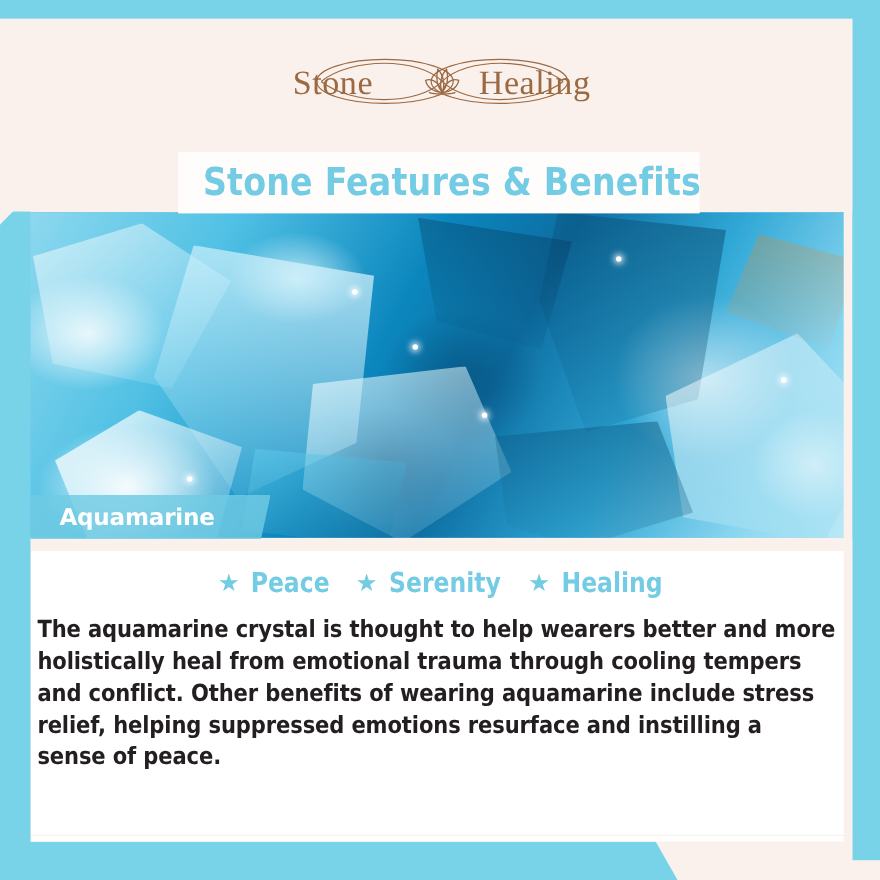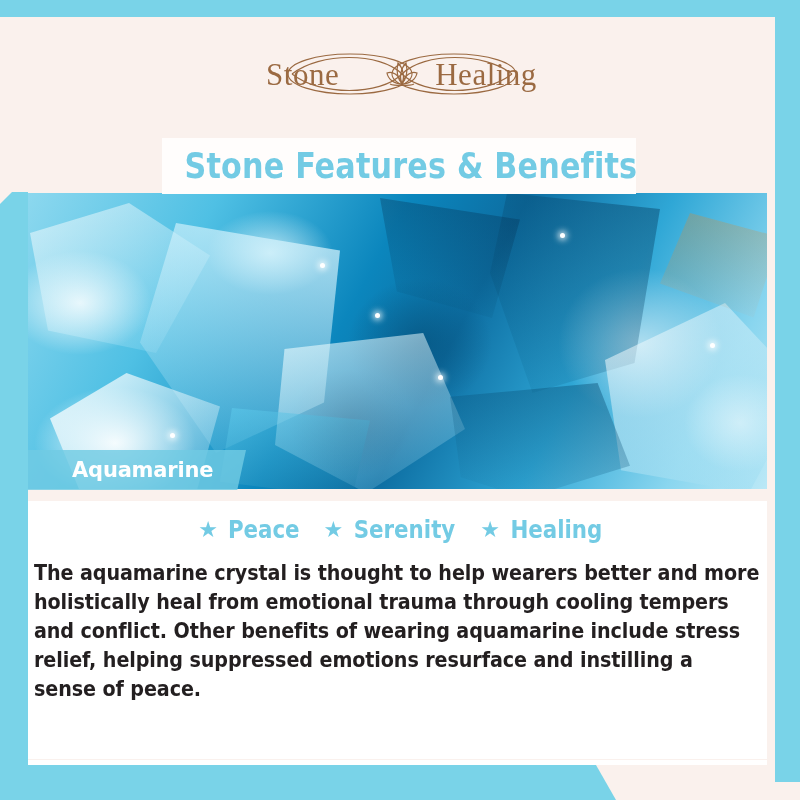--- a/index.html
+++ b/index.html
@@ -177,21 +177,21 @@
     position: absolute;
     left: 28px; top: 450px;
     width: 218px; height: 40px;
     background: rgba(112, 203, 227, 0.82);
     clip-path: polygon(0 0, 100% 0, 96% 100%, 0 100%);
     display: flex;
     align-items: center;
     z-index: 5;
   }
   .stone-name {
-    margin-left: 44px;
+    margin-left: 26px;
     font-family: "DejaVu Sans", "Liberation Sans", sans-serif;
     font-weight: 700;
     font-size: 21px;
     color: #ffffff;
     letter-spacing: -0.2px;
   }
 
   
   .beige-strip {
     position: absolute;

